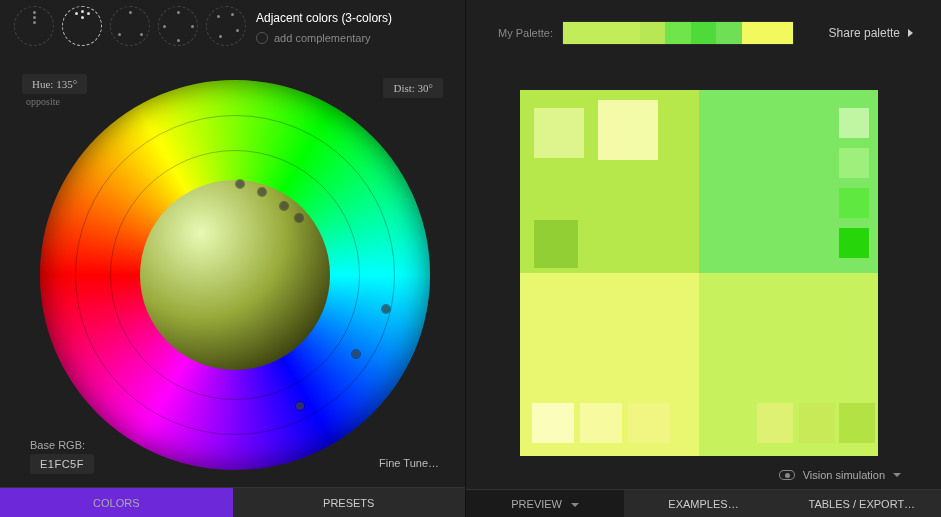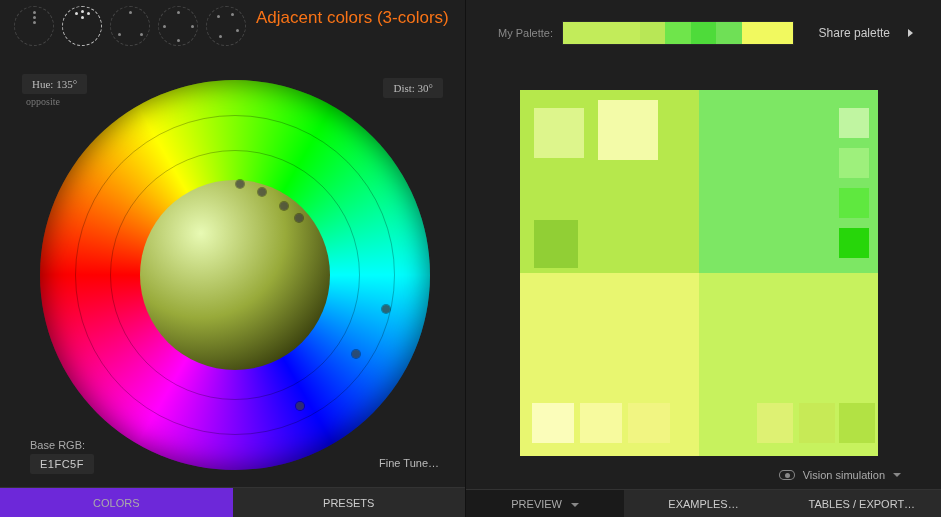--- a/index.html
+++ b/index.html
@@ -25,21 +25,21 @@
     width: 40px; height: 40px; border-radius: 50%;
     border: 1.5px dashed #444;
     position: relative;
   }
   .scheme-icon.sel { border-color: #bbb; }
   .scheme-icon .dot {
     position: absolute; width: 3px; height: 3px; background: #888; border-radius: 50%;
   }
   .scheme-icon.sel .dot { background: #ddd; }
   .scheme-label { padding-top: 4px; line-height: 16px; }
-  .scheme-label .title { color: #f97316; font-size: 17px; }
+  .scheme-label .title { color: #ffffff; font-size: 12px; }
   .scheme-label .sub { display: flex; align-items: center; gap: 6px; margin-top: 4px; font-size: 11px; color: #888; }
   .radio-empty {
     width: 12px; height: 12px; border: 1.5px solid #555; border-radius: 50%;
     display: inline-block;
   }
 
   
   .badge {
     background: #2b2b2b; color: #bbb;
     padding: 4px 10px; border-radius: 2px; font-size: 11px;
@@ -111,21 +111,21 @@
   .palette-top {
     display: flex; align-items: center; gap: 10px;
     padding: 8px 16px 0 32px; height: 58px;
   }
   .mp-label { color: #888; font-size: 11px; }
   .palette-strip {
     display: flex; height: 22px; width: 230px;
     box-shadow: 0 0 0 1px rgba(255,255,255,.05);
   }
   .palette-strip > div { flex: 1; }
-  .share { color: #ccc; font-size: 12px; display: flex; align-items: center; gap: 18px; margin-left: auto; margin-right: 12px;}
+  .share { color: #ccc; font-size: 12px; display: flex; align-items: center; gap: 8px; margin-left: auto; margin-right: 12px;}
   .share .arrow { width: 0; height: 0; border-top: 4px solid transparent; border-bottom: 4px solid transparent; border-left: 5px solid #ccc; }
 
   
   .preview-board {
     position: absolute; left: 54px; top: 90px;
     width: 358px; height: 366px;
     display: grid; grid-template-columns: 1fr 1fr; grid-template-rows: 1fr 1fr;
   }
   .quad { position: relative; overflow: hidden; }
   .sw { position: absolute; }
@@ -185,20 +185,24 @@
       </div>
       <div class="scheme-icon">
         <span class="dot" style="left:10px;top:8px"></span>
         <span class="dot" style="left:24px;top:6px"></span>
         <span class="dot" style="left:29px;top:22px"></span>
         <span class="dot" style="left:12px;top:28px"></span>
       </div>
     </div>
     <div class="scheme-label">
       <div class="title">Adjacent colors (3-colors)</div>
+      <div class="sub">
+        <span class="radio-empty"></span>
+        <span>add complementary</span>
+      </div>
     </div>
   </div>
 
   <div class="hue-row">
     <div>
       <span class="badge">Hue: 135°</span>
       <div class="opposite-lbl">opposite</div>
     </div>
     <span class="badge">Dist: 30°</span>
   </div>

